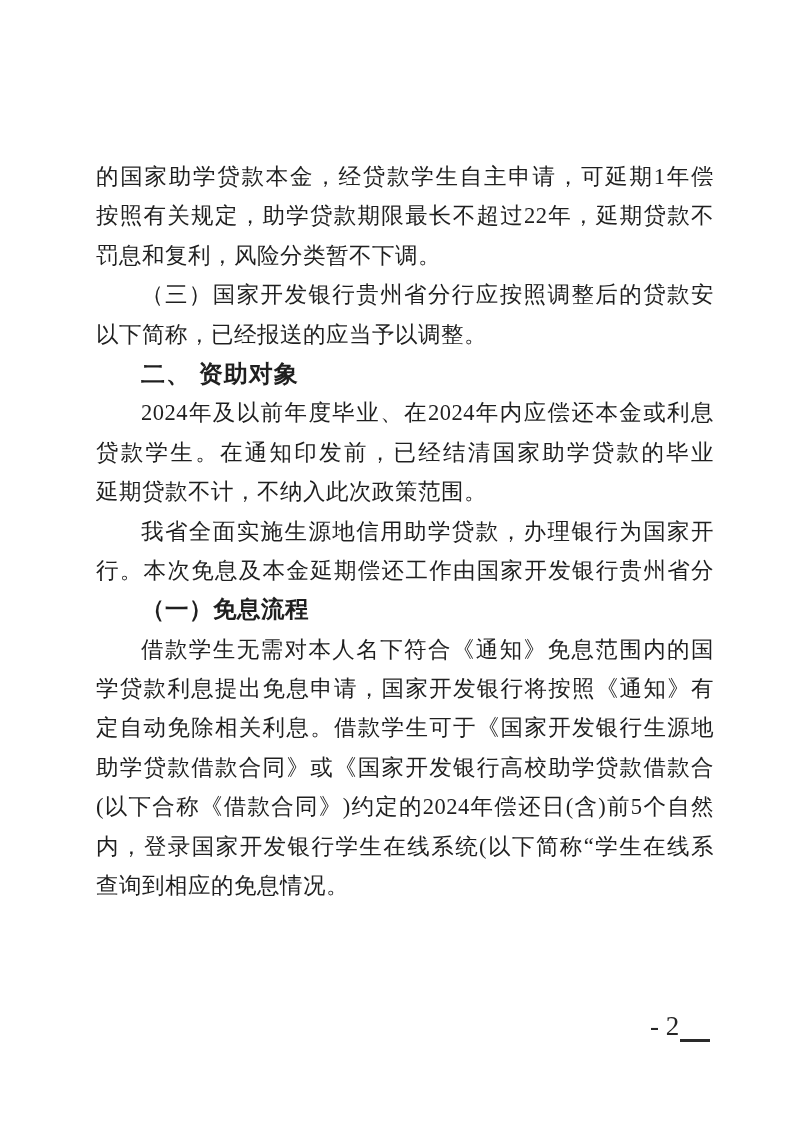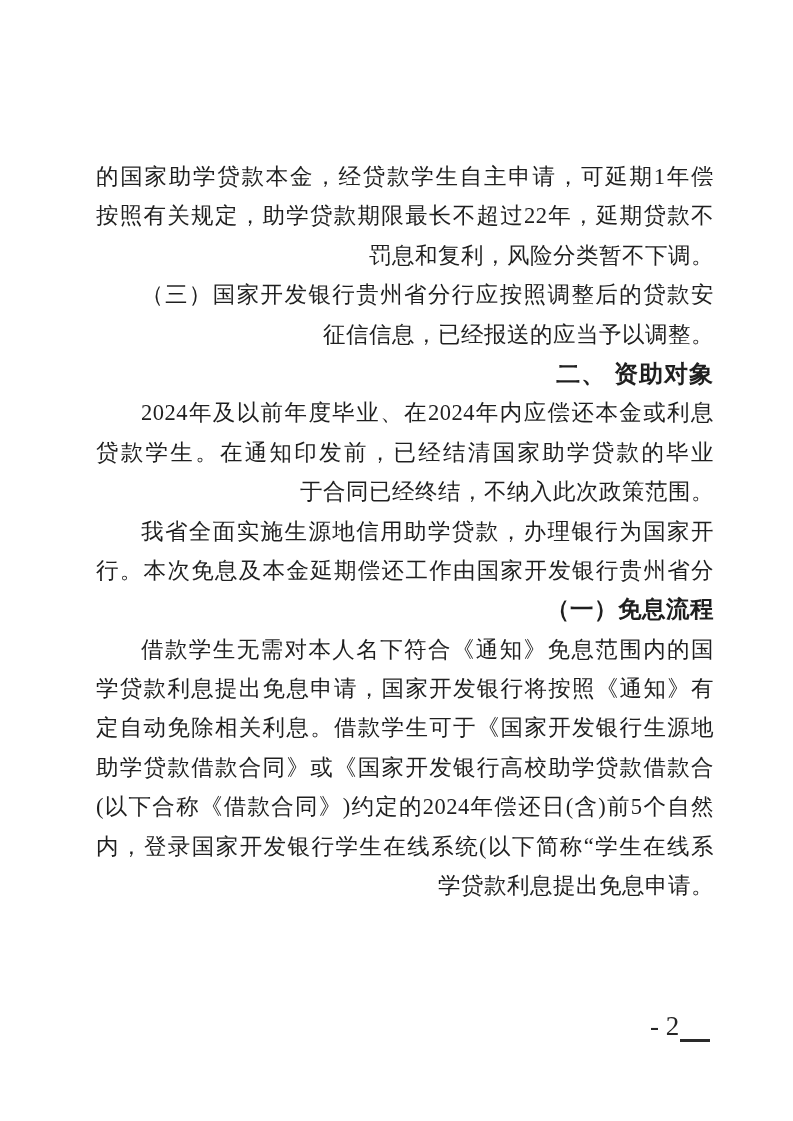--- a/index.html
+++ b/index.html
@@ -19,21 +19,20 @@
     top: 157px;
     width: 618px;
   }
   .line {
     height: 39.4px;
     line-height: 39.4px;
     font-size: 22.5px;
     white-space: nowrap;
     overflow: hidden;
     letter-spacing: 0.5px;
-    text-align: right;
   }
   .line.fill {
     text-align: justify;
     text-align-last: justify;
     white-space: normal;
   }
   .line.first { text-indent: 45px; }
   .line.h2 {
     font-family: Liberation Sans, sans-serif;
     font-weight: 700;
@@ -68,32 +67,32 @@
 </style>
 </head>
 <body>
 
 <div class="page">
   <div class="doc-body">
       <div class="line cont fill">的国家助学贷款本金，经贷款学生自主申请，可延期1年偿还，</div>
       <div class="line cont fill">按照有关规定，助学贷款期限最长不超过22年，延期贷款不计</div>
       <div class="line cont">罚息和复利，风险分类暂不下调。</div>
       <div class="line first fill">（三）国家开发银行贵州省分行应按照调整后的贷款安排报送</div>
-      <div class="line cont">征信信息，已经报送的应当予以调整。</div>
+      <div class="line cont">以下简称，已经报送的应当予以调整。</div>
       <div class="line h2">二、 资助对象</div>
       <div class="line first fill">2024年及以前年度毕业、在2024年内应偿还本金或利息的</div>
       <div class="line cont fill">贷款学生。在通知印发前，已经结清国家助学贷款的毕业生，鉴</div>
-      <div class="line cont">于合同已经终结，不纳入此次政策范围。</div>
+      <div class="line cont">延期贷款不计，不纳入此次政策范围。</div>
       <div class="line first fill">我省全面实施生源地信用助学贷款，办理银行为国家开发银</div>
       <div class="line cont fill">行。本次免息及本金延期偿还工作由国家开发银行贵州省分行负</div>
       <div class="line h3">（一）免息流程</div>
       <div class="line first fill">借款学生无需对本人名下符合《通知》免息范围内的国家助</div>
       <div class="line cont fill">学贷款利息提出免息申请，国家开发银行将按照《通知》有关规</div>
       <div class="line cont fill">定自动免除相关利息。借款学生可于《国家开发银行生源地信用</div>
       <div class="line cont fill">助学贷款借款合同》或《国家开发银行高校助学贷款借款合同》</div>
       <div class="line cont fill">(以下合称《借款合同》)约定的2024年偿还日(含)前5个自然日</div>
       <div class="line cont fill">内，登录国家开发银行学生在线系统(以下简称“学生在线系统”)</div>
-      <div class="line cont">学贷款利息提出免息申请。</div>
+      <div class="line cont">查询到相应的免息情况。</div>
     </div>
   <div class="footer">
     <span>- 2</span><span class="pgline"></span>
   </div>
 </div>
 
 </body></html>

